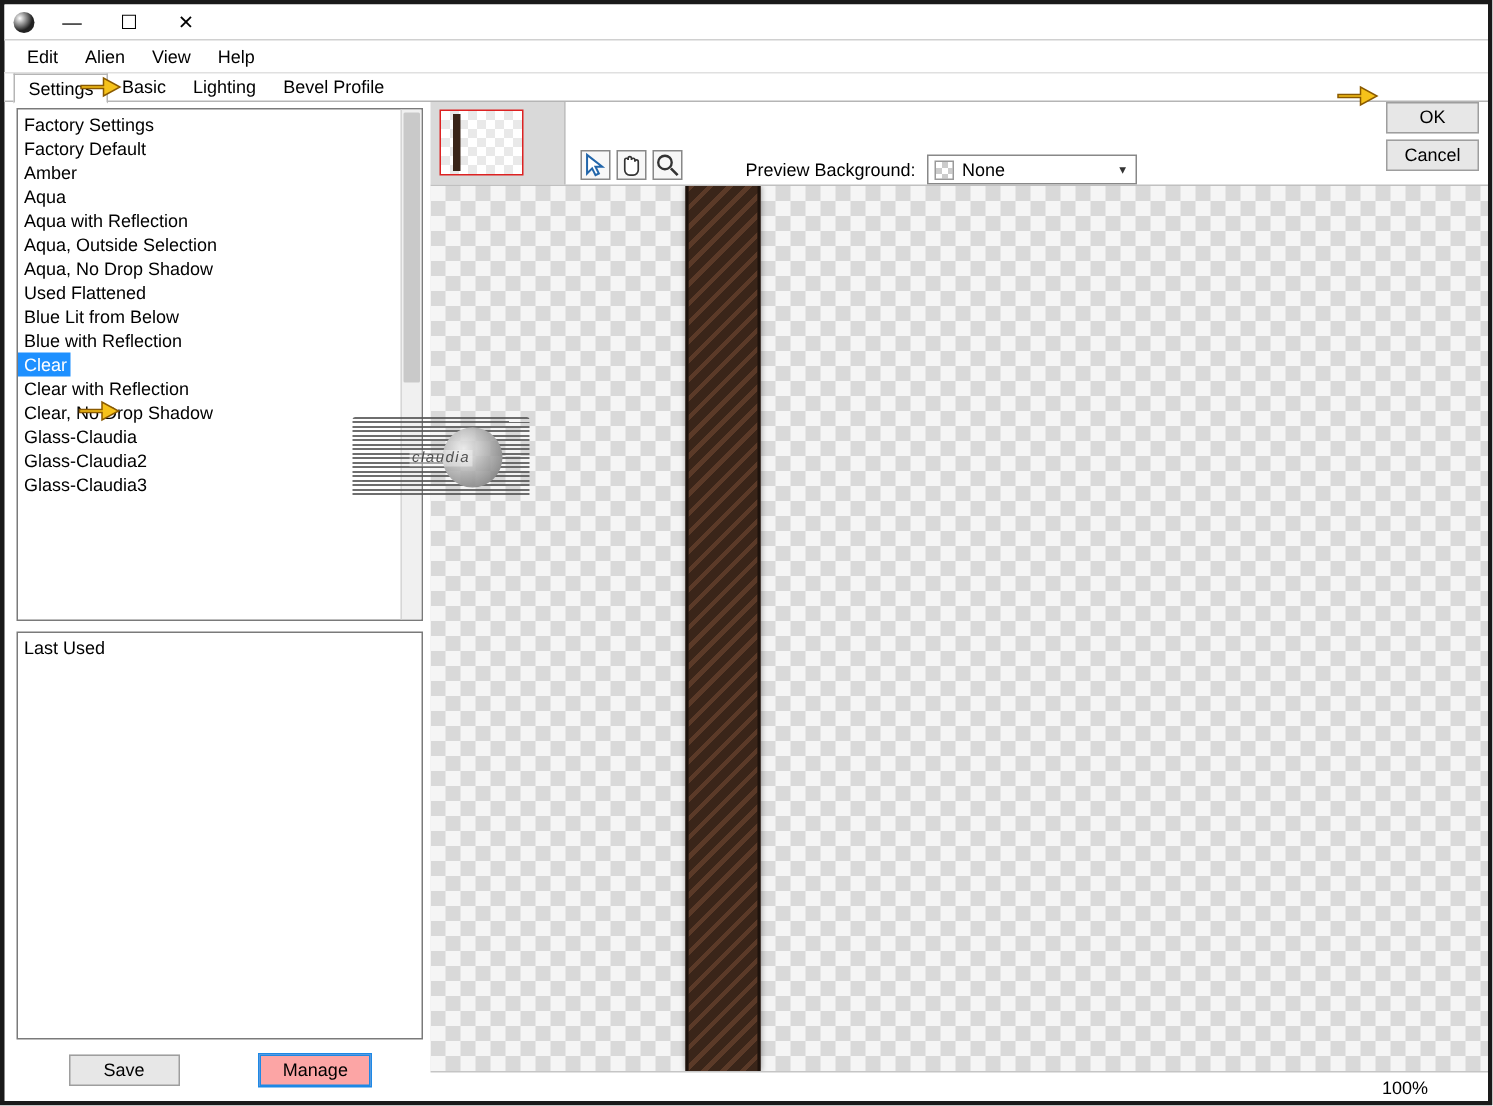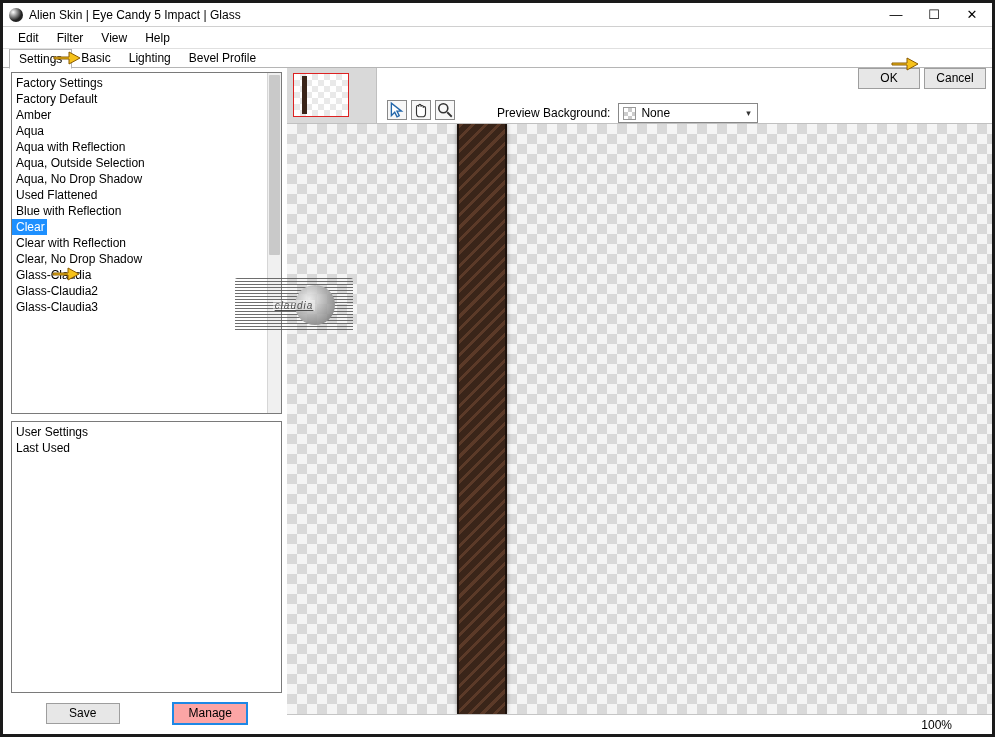--- a/index.html
+++ b/index.html
@@ -234,21 +234,21 @@
     position:absolute; right:2px; top:2px; width:14px; height:14px;
     display:flex;align-items:center;justify-content:center;
     font-size:9px;
     color:#333;
   }
   .ok-cancel {
     position: absolute;
     right: 6px;
     top: 0px;
     display: flex;
-    flex-direction: row;
+    flex-direction: column;
     gap: 4px;
   }
   .ok-cancel .btn { width: 62px; }
   .canvas {
     flex: 1;
     background: repeating-conic-gradient(#d9d9d9 0 25%, #f5f5f5 0 50%) 0 0 / 20px 20px;
     position: relative;
     border-top: 1px solid #c0c0c0;
     margin-top: 0;
     overflow:hidden;
@@ -294,46 +294,44 @@
     z-index: 40;
     pointer-events:none;
     background: repeating-linear-gradient(#555 0 1.2px, transparent 1.2px 3px);
     border-radius: 2px;
     opacity:.85;
     display:flex;align-items:center;justify-content:center;
     font-size:10px;
     color:#333;
     font-style:italic;
     letter-spacing:1px;
-    text-decoration:underline;
   }
   .watermark .globe{
     position:absolute; width:40px;height:40px;border-radius:50%;
     background: radial-gradient(circle at 35% 35%, #eee, #888 70%, #555);
     right:18px;
   }
 </style>
 </head>
 <body>
 
 <div class="outer-frame">
 
   <div class="title-bar">
     <div class="app-icon"></div>
-    <div class="title-text">Alien Skin | Eye Candy 5 Impact | Glass</div>
     <div class="win-controls">
       <div class="win-btn">—</div>
       <div class="win-btn">☐</div>
       <div class="win-btn">✕</div>
     </div>
   </div>
 
   <div class="menu-bar">
     <div class="menu-item">Edit</div>
-    <div class="menu-item">Filter</div>
+    <div class="menu-item">Alien</div>
     <div class="menu-item">View</div>
     <div class="menu-item">Help</div>
   </div>
 
   <div class="tabs-row">
     <div class="tab active">Settings</div>
     <div class="tab">Basic</div>
     <div class="tab">Lighting</div>
     <div class="tab">Bevel Profile</div>
   </div>
@@ -360,20 +358,23 @@
               <div>
                 <div class="list-item">Aqua, Outside Selection</div>
               </div>
               <div>
                 <div class="list-item">Aqua, No Drop Shadow</div>
               </div>
               <div>
                 <div class="list-item">Used Flattened</div>
               </div>
               <div>
+                <div class="list-item">Blue Lit from Below</div>
+              </div>
+              <div>
                 <div class="list-item">Blue with Reflection</div>
               </div>
               <div><div class="list-item selected">Clear</div></div>
               <div>
                 <div class="list-item">Clear with Reflection</div>
               </div>
               <div>
                 <div class="list-item">Clear, No Drop Shadow</div>
               </div>
               <div>
@@ -386,21 +387,20 @@
                 <div class="list-item">Glass-Claudia3</div>
               </div>
             </div>
         </div>
         <div class="scrollbar">
           <div class="thumb"></div>
         </div>
       </div>
 
       <div class="listbox user-list">
-        <div class="list-header">User Settings</div>
         <div class="list-item">Last Used</div>
       </div>
 
       <div class="bottom-buttons">
         <div class="btn">Save</div>
         <div class="btn focus">Manage</div>
       </div>
     </div>
 
     <div class="right-panel">

